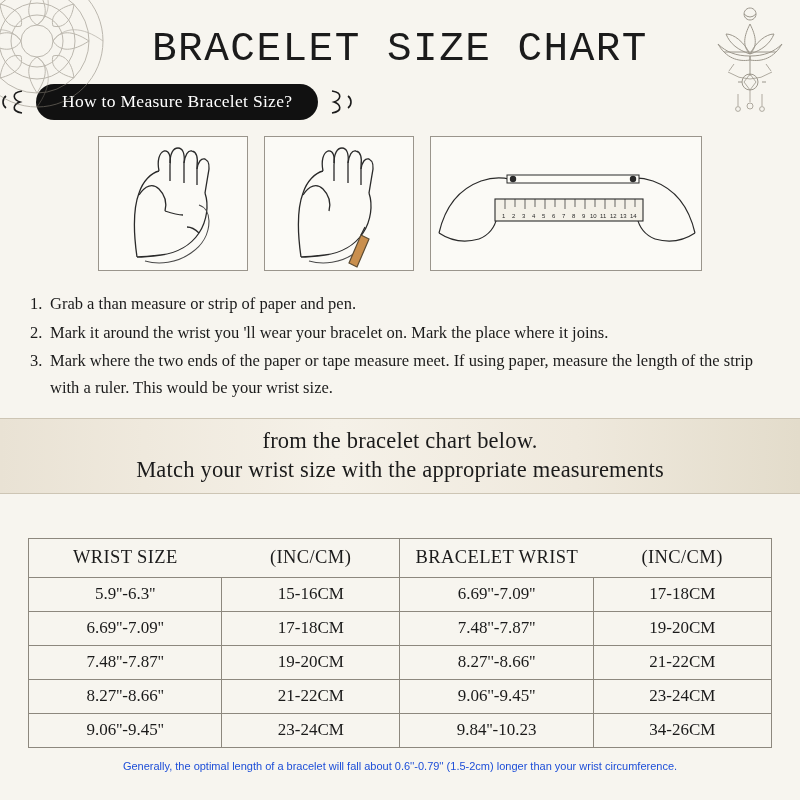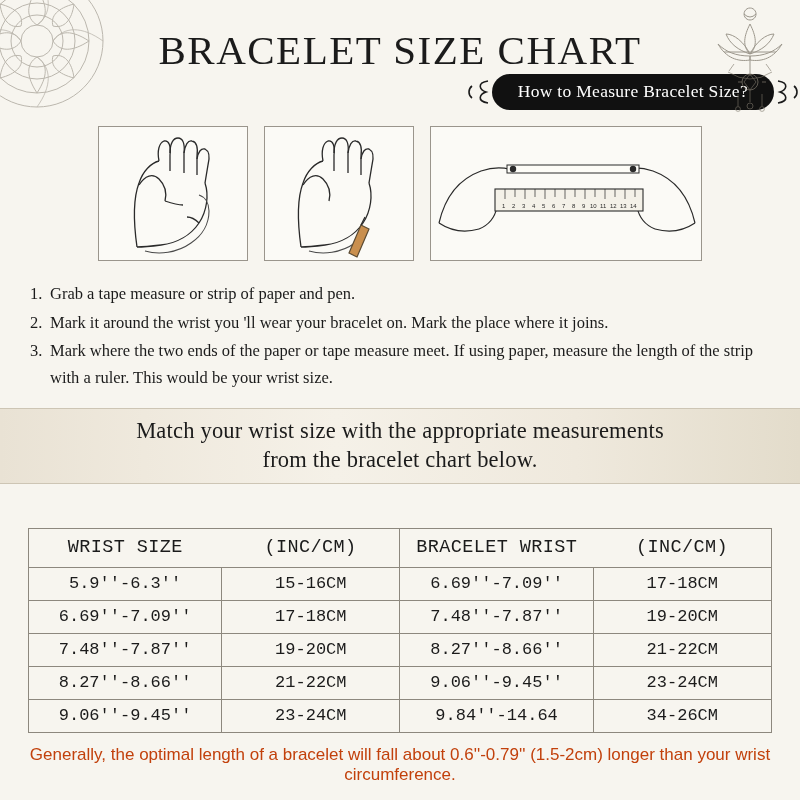--- a/index.html
+++ b/index.html
@@ -24,27 +24,29 @@
   .ornament.right { right: 4px; top: 2px; opacity: .75; }
 
   
   .title {
     text-align: center;
     font-size: 41px;
     letter-spacing: 1.5px;
     font-weight: 400;
     margin: 18px 0 0 0;
     padding-top: 8px;
-    font-family: Liberation Serif, serif;
+    font-family: Liberation Mono, monospace;
   }
 
   .subtitle-wrap {
     display: flex;
     align-items: center;
-    justify-content: flex-end;
+    justify-content: flex-start;
+    gap: 10px;
+    margin-top: 12px;
   }
   .subtitle-pill {
     background: #111;
     color: #fff;
     border-radius: 18px;
     padding: 7px 26px 8px 26px;
     font-size: 17.5px;
     letter-spacing: .3px;
     font-family: "Liberation Serif", serif;
     white-space: nowrap;
@@ -95,21 +97,21 @@
     font-size: 22.5px;
     line-height: 1.28;
     letter-spacing: .2px;
   }
 
   
   .table-wrap { margin: 14px 28px 0 28px; }
   table {
     width: 100%;
     border-collapse: collapse;
-    font-family: Liberation Mono, monospace;
+    font-family: Liberation Serif, serif;
     margin-top: 44px;
   }
   th, td {
     border: 1px solid #8d887e;
     text-align: center;
     font-weight: 400;
     font-size: 17px;
     padding: 6px 2px 7px 2px;
     white-space: nowrap;
   }
@@ -122,23 +124,23 @@
   thead th.no-right { border-right: none; }
   col.c1 { width: 26%; }
   col.c2 { width: 24%; }
   col.c3 { width: 26%; }
   col.c4 { width: 24%; }
 
   
   .footnote {
     margin: 12px 14px 0 14px;
     text-align: center;
-    font-size: 17px;
+    font-size: 11px;
     font-family: "Liberation Sans", sans-serif;
-    color: #c2410c;
+    color: #1d4ed8;
   }
 </style>
 </head>
 <body>
 
 <div class="ornament left">
   <svg width="150" height="150" viewBox="0 0 150 150">
     <g stroke="#8a8478" fill="none" stroke-width="1">
       <circle cx="75" cy="75" r="16"></circle>
       <circle cx="75" cy="75" r="26"></circle>
@@ -304,35 +306,35 @@
         <circle cx="82" cy="42" r="3.2" fill="#2a2a2a"></circle>
         <circle cx="202" cy="42" r="3.2" fill="#2a2a2a"></circle>
       </g>
     </svg>
   </div>
 </div>
 
 <div class="steps">
   <div class="step">
     <span class="step-num">1.</span>
-    <span class="step-text">Grab a tape measure or strip of paper and pen.</span>
+    <span class="step-text">Grab a than measure or strip of paper and pen.</span>
   </div>
   <div class="step">
     <span class="step-num">2.</span>
     <span class="step-text">Mark it around the wrist you 'll wear your bracelet on. Mark the place where it joins.</span>
   </div>
   <div class="step">
     <span class="step-num">3.</span>
     <span class="step-text">Mark where the two ends of the paper or tape measure meet. If using paper, measure the length of the strip with a ruler. This would be your wrist size.</span>
   </div>
 </div>
 
 <div class="banner">
+  <div class="banner-line">from the bracelet chart below.</div>
   <div class="banner-line">Match your wrist size with the appropriate measurements</div>
-  <div class="banner-line">from the bracelet chart below.</div>
 </div>
 
 <div class="table-wrap">
   <table>
     <colgroup>
         <col class="c1">
         <col class="c2">
         <col class="c3">
         <col class="c4">
       </colgroup>
@@ -365,20 +367,20 @@
       </tr>
       <tr>
         <td>8.27''-8.66''</td>
         <td>21-22CM</td>
         <td>9.06''-9.45''</td>
         <td>23-24CM</td>
       </tr>
       <tr>
         <td>9.06''-9.45''</td>
         <td>23-24CM</td>
-        <td>9.84''-14.64</td>
+        <td>9.84''-10.23</td>
         <td>34-26CM</td>
       </tr>
     </tbody>
   </table>
 </div>
 
 <div class="footnote">Generally, the optimal length of a bracelet will fall about 0.6''-0.79'' (1.5-2cm) longer than your wrist circumference.</div>
 
 </body></html>

